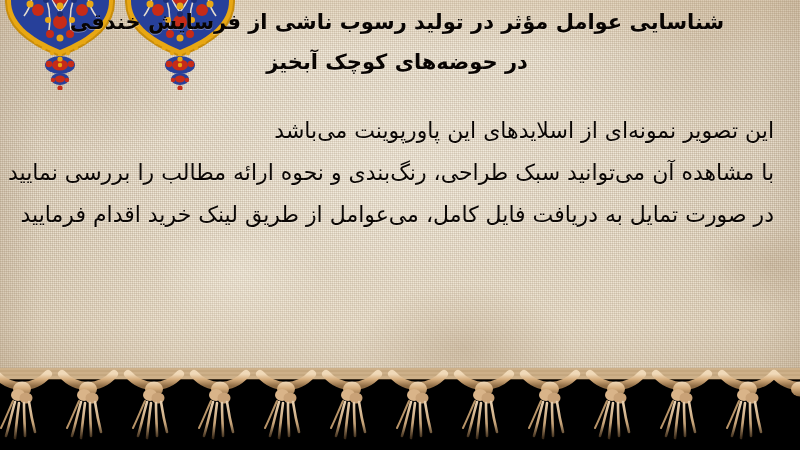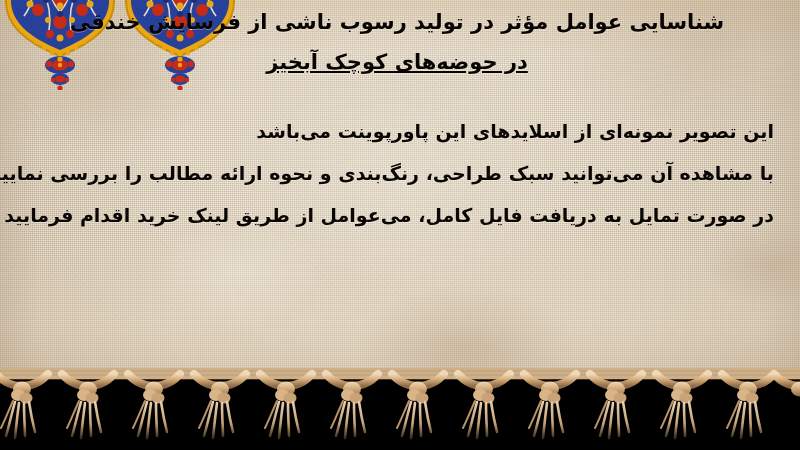--- a/index.html
+++ b/index.html
@@ -88,36 +88,35 @@
     color: #080402;
     font-size: 21px;
     font-weight: 700;
     line-height: 40px;
     letter-spacing: 0px;
     white-space: nowrap;
     text-shadow: 0 1px 0 rgba(255,250,240,0.35);
   }
   .title-line.l2 {
     text-align: center;
-    text-decoration: underline;
   }
 
   .body-block {
     position: absolute;
     top: 110px;
     right: 0;
     width: 766px;
     text-align: right;
     box-sizing: border-box;
     padding-right: 26px;
   }
   .body-line {
     color: #0a0604;
-    font-size: 19px;
-    font-weight: 700;
+    font-size: 22px;
+    font-weight: 400;
     line-height: 42px;
     white-space: nowrap;
     text-shadow: 0 1px 0 rgba(255,250,240,0.30);
   }
 
   
   .ornament {
     position: absolute;
     top: -34px;
   }

